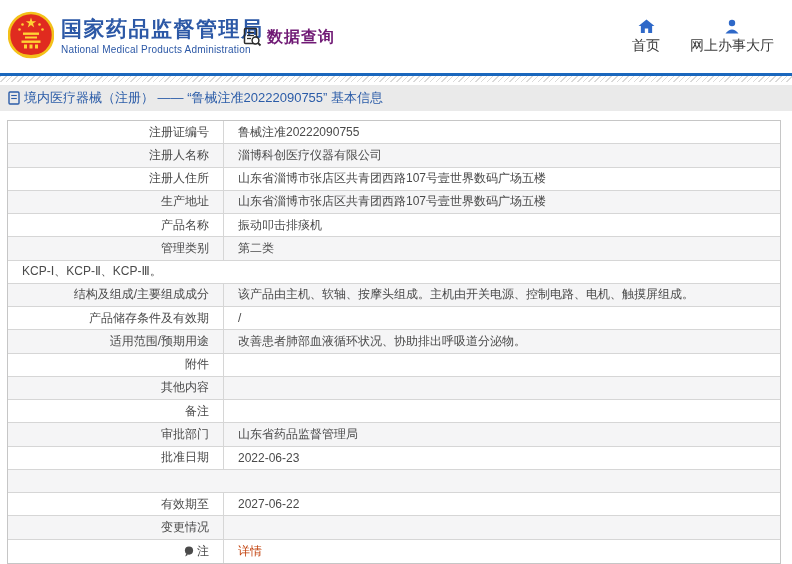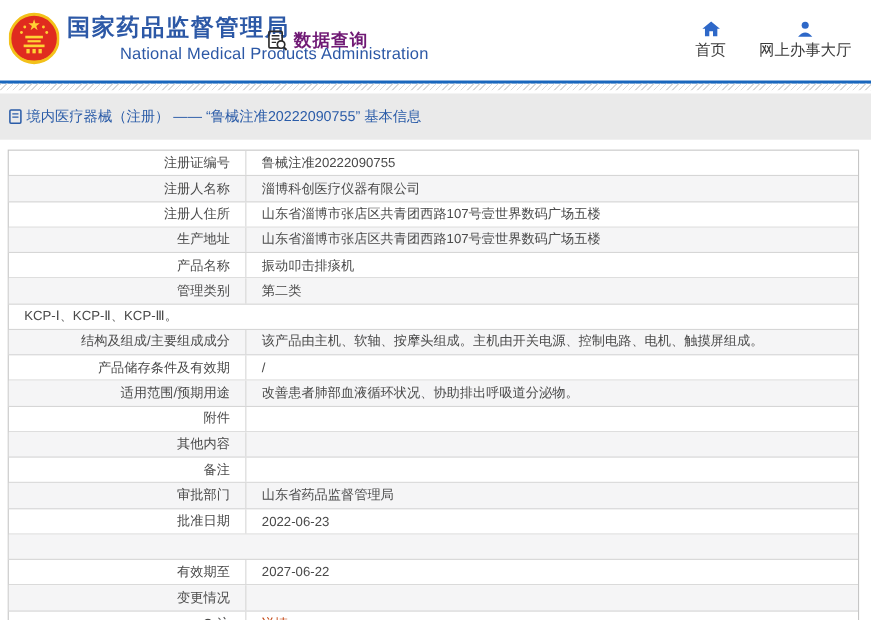--- a/index.html
+++ b/index.html
@@ -5,35 +5,35 @@
   * { margin:0; padding:0; box-sizing:border-box; }
   html,body { width:792px; height:564px; background:#fff; overflow:hidden;
     font-family:"Liberation Sans","DejaVu Sans",sans-serif; }
 
   
   .header { position:relative; height:73px; background:#fff; }
   .logo-wrap { position:absolute; left:8px; top:11px; display:flex; align-items:center; }
   .emblem { width:46px; height:50px; }
   .agency { margin-left:7px; }
   .agency-title { font-size:21px; font-weight:bold; color:#2c58a6; letter-spacing:1.5px; line-height:1.15; }
-  .agency-sub { font-size:15px; color:#2c58a6; margin-top:2px; letter-spacing:0.2px;margin-left:48px; }
+  .agency-sub { font-size:10px; color:#2c58a6; margin-top:2px; letter-spacing:0.2px; }
 
   .query-wrap { position:absolute; left:241px; top:26px; display:flex; align-items:center; gap:4px; }
   .query-label { font-size:16px; color:#701a75; font-weight:600; letter-spacing:1px; }
 
   .top-nav { position:absolute; right:18px; top:19px; display:flex; gap:30px; }
   .nav-item { display:flex; flex-direction:column; align-items:center; gap:3px; cursor:pointer; }
   .nav-item .nav-label { font-size:14px; color:#3a3a3a; white-space:nowrap; }
 
   .blue-line { height:3px; background:#1a67bd; }
   .hatch-band { height:6px;
     background:repeating-linear-gradient(135deg,#d9d9d9 0 1px,transparent 1px 4px); }
 
   
-  .crumb-bar { margin-top:3px; height:42px; background:#eaeaea;
+  .crumb-bar { margin-top:3px; height:26px; background:#eaeaea;
     display:flex; align-items:center; padding-left:8px; }
   .crumb-text { font-size:13px; color:#2b5ca8; margin-left:4px; }
 
   
   .info-table { margin:9px 10px 0 7px; width:774px;
     border:1px solid #c6c6c6; background:#fff; }
   .t-row { display:flex; height:23.26px; border-bottom:1px solid #d6d6d6; align-items:stretch; }
   .t-row:last-child { border-bottom:none; }
   .t-row:nth-child(even) { background:#f5f5f6; }
   .cell { display:flex; align-items:center; font-size:12px; color:#4a4a4a;text-align:center; }

